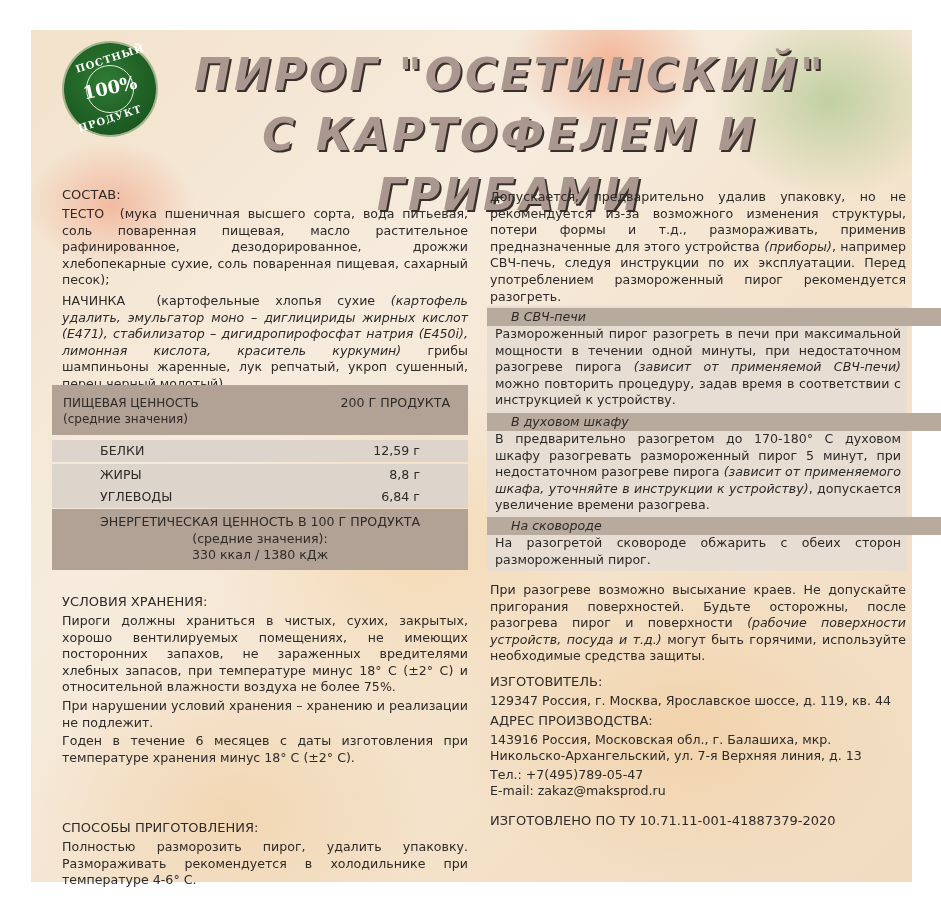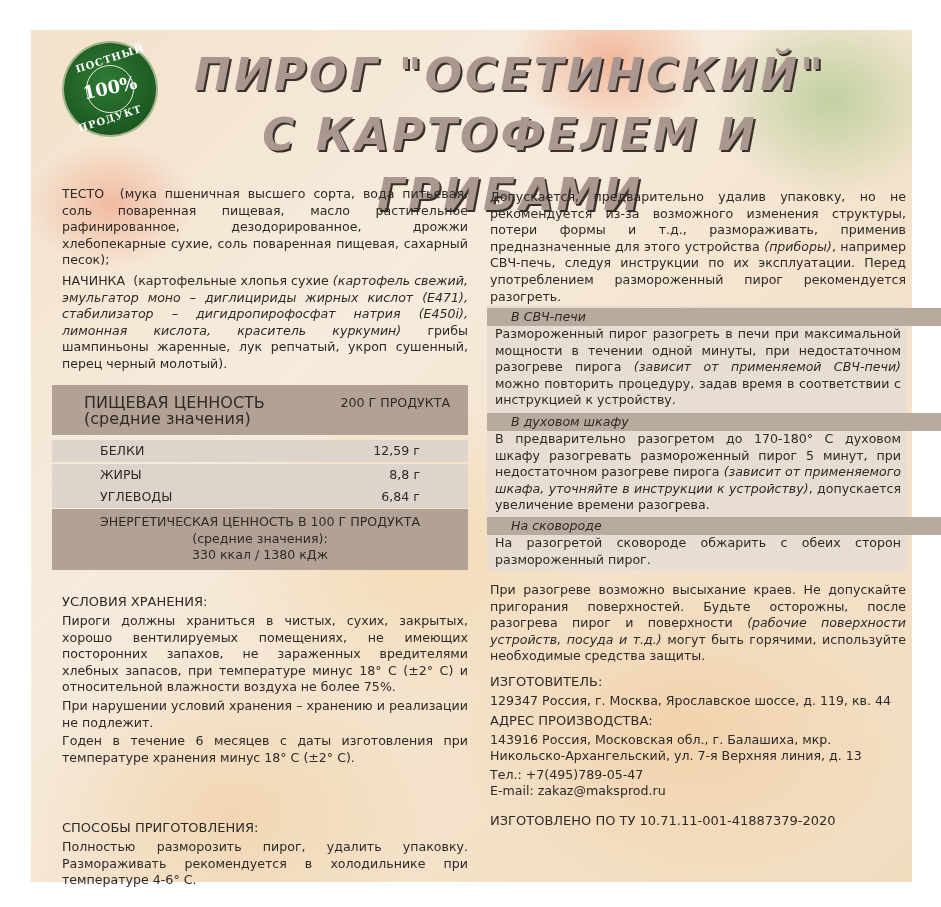--- a/index.html
+++ b/index.html
@@ -52,21 +52,21 @@
 
     .txt { font-size: 12.6px; line-height: 16.6px; color: #2e2a28; text-align: justify; }
     .txt i { font-style: italic; }
     .heading { font-size: 13px; line-height: 17px; color: #2e2a28; margin-bottom: 3px; }
     .para + .para { margin-top: 2px; }
 
     .nut {
       position: absolute; left: 52px; top: 385px; width: 416px; height: 185px;
     }
     .nut-head { position: absolute; left: 0; top: 0; width: 416px; height: 50px; background: #b2a296; }
-    .nut-head .l { position: absolute; left: 32px; top: 10px; font-size: 16px; line-height: 16px; }
+    .nut-head .l { position: absolute; left: 11px; top: 10px; font-size: 12px; line-height: 16px; }
     .nut-head .r { position: absolute; right: 18px; top: 10px; font-size: 12.6px; }
     .nut-row { position: absolute; left: 0; width: 416px; background: #ddd4cc; height: 22px; font-size: 12.6px; line-height: 22px; }
     .nut-row .n { position: absolute; left: 48px; }
     .nut-row .v { position: absolute; right: 48px; }
     .nut-energy { position: absolute; left: 0; top: 124px; width: 416px; height: 61px; background: #b2a296; text-align: center; font-size: 12.6px; line-height: 16.6px; padding-top: 5px; }
 
     .heat-panel { position: absolute; left: 487px; top: 306px; width: 420px; height: 265px; background: #e7ddd2; }
     .heat-sub { position: absolute; left: 487px; width: 500px; height: 18px; background: #b9aa9e; font-style: italic; font-size: 12.6px; line-height: 18px; padding-left: 24px; }
     .heat-body { position: absolute; left: 495px; width: 406px; }
   </style>
@@ -81,26 +81,27 @@
   <div class="badge-pct">100%</div>
   <div class="badge-bottom">ПРОДУКТ</div>
 </div>
 
 <div class="title">
   <div>ПИРОГ "ОСЕТИНСКИЙ"</div>
   <div>С КАРТОФЕЛЕМ И ГРИБАМИ</div>
 </div>
 
 <div class="col-left" style="top:186px;">
+  <div class="heading">СОСТАВ:</div>
   <div class="txt">
     <span>ТЕСТО</span>&nbsp;&nbsp;<span>(мука пшеничная высшего сорта, вода питьевая, соль поваренная пищевая, масло растительное рафинированное, дезодорированное, дрожжи хлебопекарные сухие, соль поваренная пищевая, сахарный песок);</span>
   </div>
   <div class="txt" style="margin-top:4px;">
     <span>НАЧИНКА</span>&nbsp;&nbsp;<span>(картофельные хлопья сухие</span>
-    <i>(картофель свежий, эмульгатор моно – диглицириды жирных кислот (Е471), стабилизатор – дигидропирофосфат натрия (Е450i), лимонная кислота, краситель куркумин)</i>
+    <i>(картофель удалить, эмульгатор моно – диглицириды жирных кислот (Е471), стабилизатор – дигидропирофосфат натрия (Е450i), лимонная кислота, краситель куркумин)</i>
     <span>грибы шампиньоны жаренные, лук репчатый, укроп сушенный, перец черный молотый).</span>
   </div>
 </div>
 
 <div class="nut">
   <div class="nut-head">
     <div class="l">
       <div>ПИЩЕВАЯ ЦЕННОСТЬ</div>
       <div>(средние значения)</div>
     </div>

